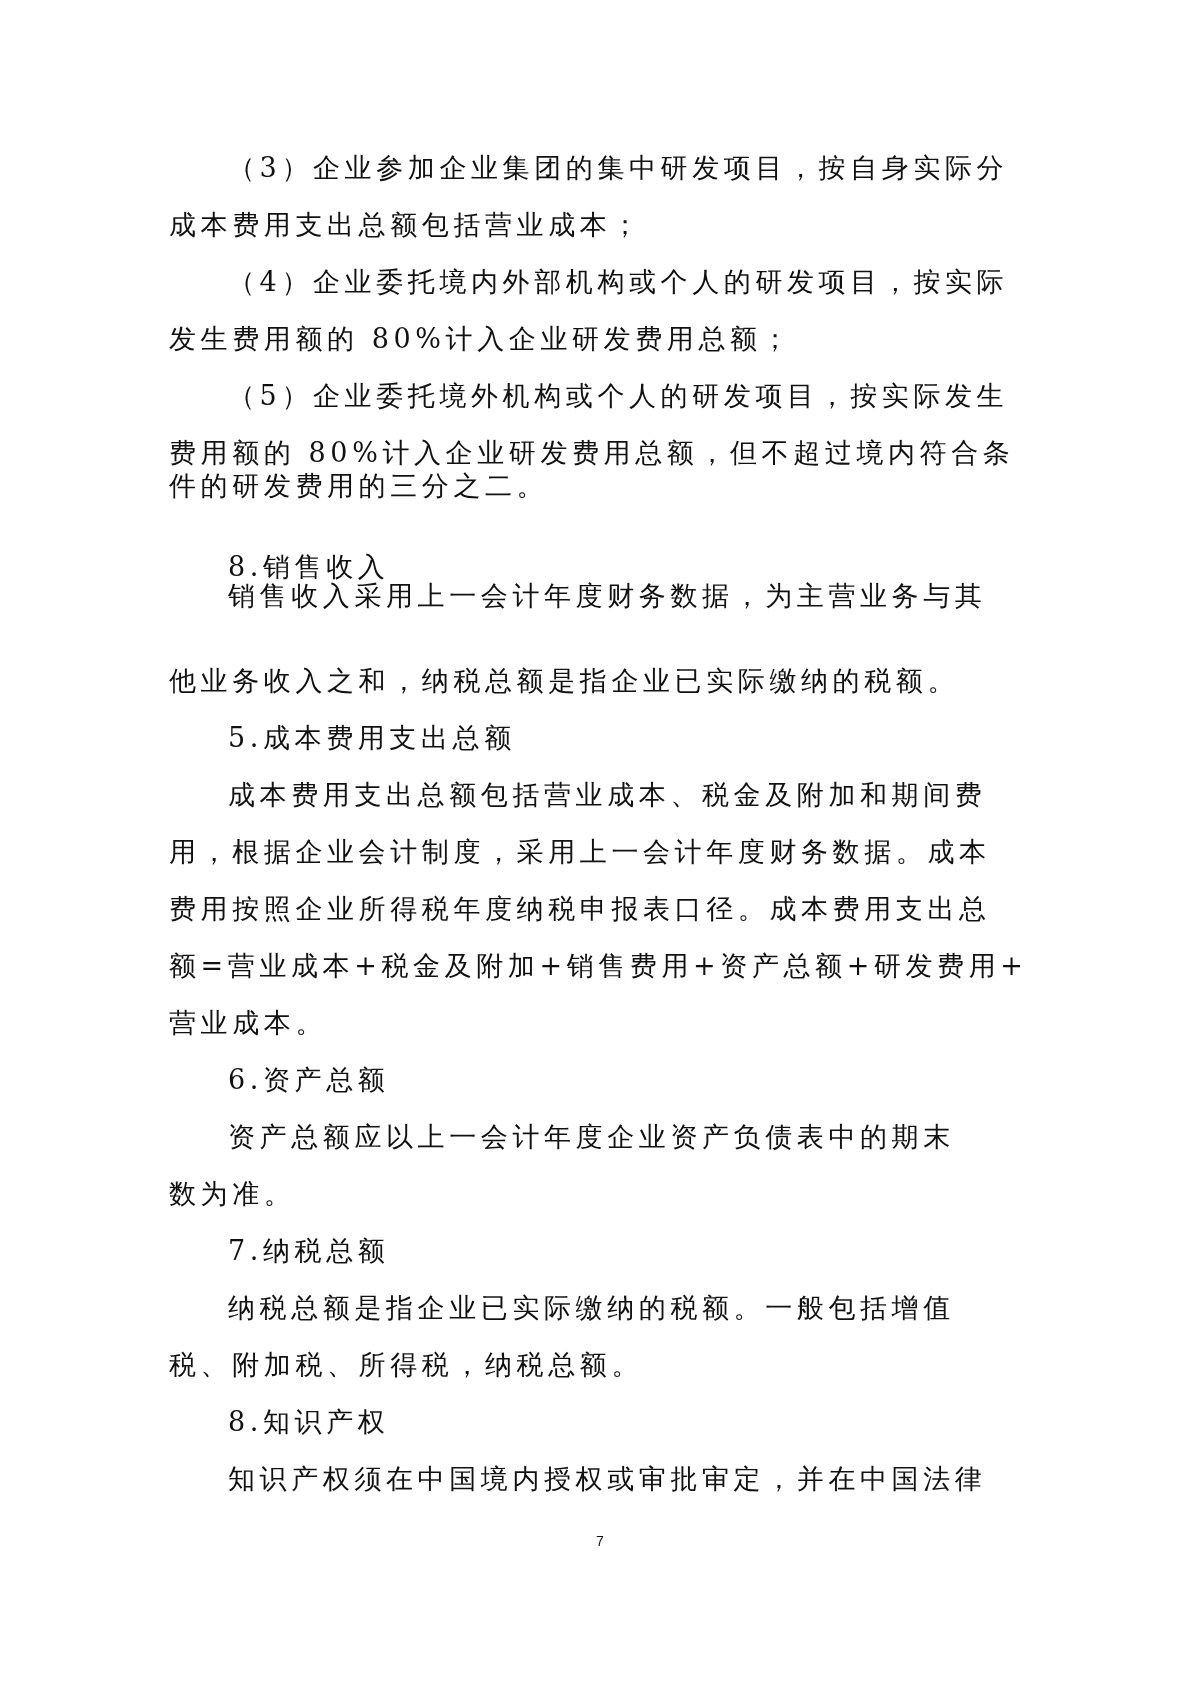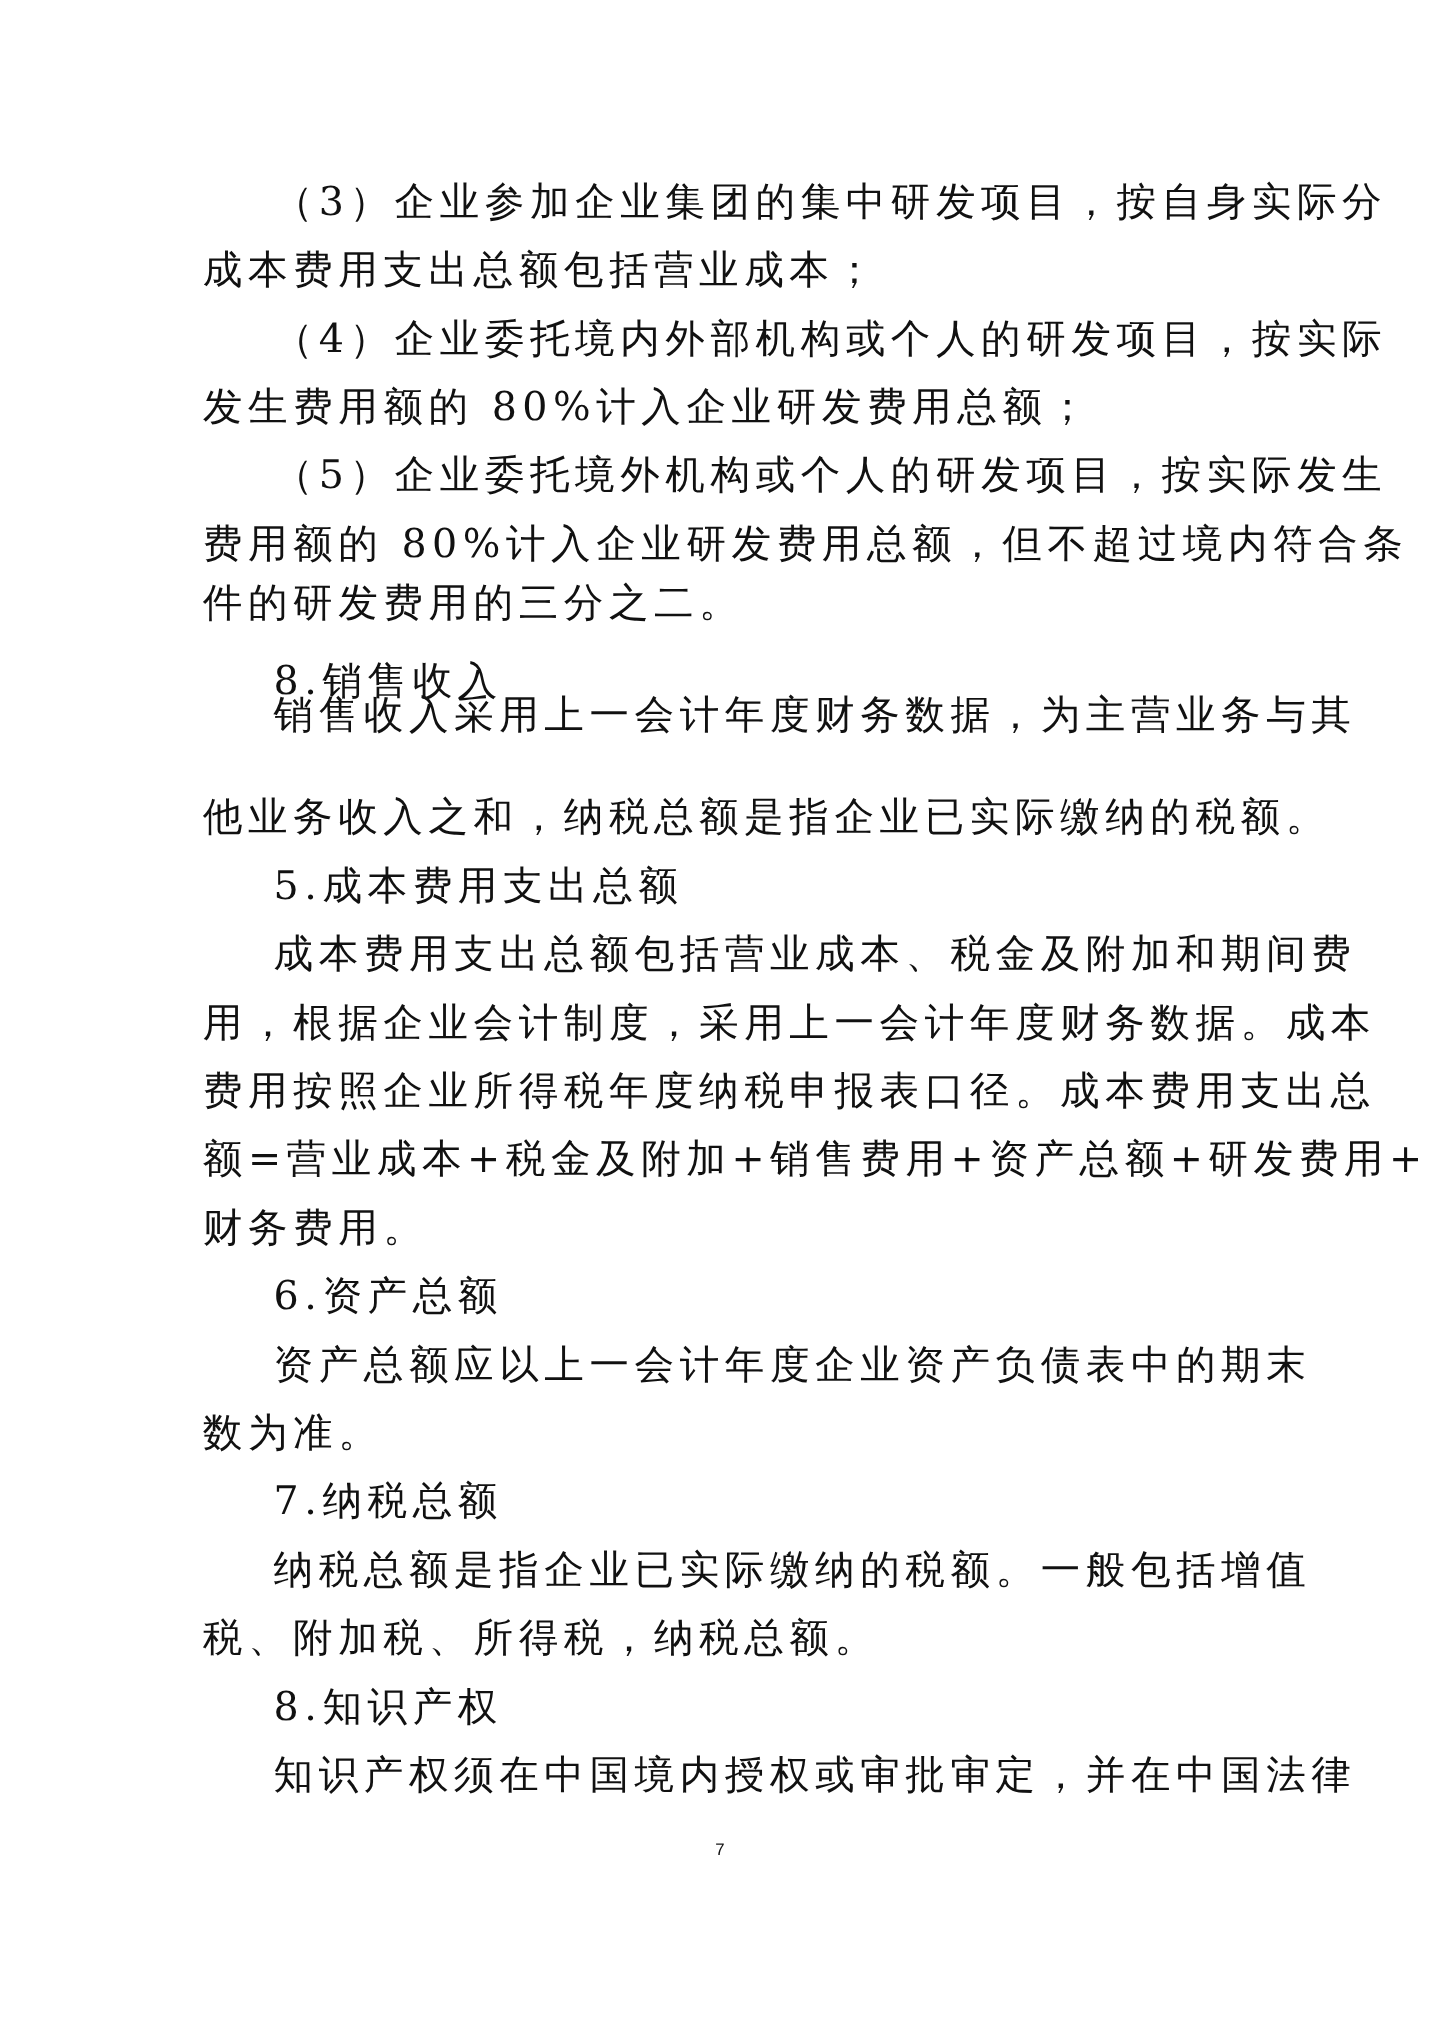--- a/index.html
+++ b/index.html
@@ -1,43 +1,43 @@
 <!DOCTYPE html>
 <html><head>
 <meta charset="utf-8">
 <style>
   html, body { margin: 0; padding: 0; background: #ffffff; }
   body { width: 1200px; height: 1696px; position: relative; overflow: hidden;
          font-family: "DejaVu Serif", "Liberation Serif", serif; color: #111; }
-  .line { position: absolute; left: 169px; width: 780px; font-size: 33px; line-height: 40px;
+  .line { position: absolute; left: 169px; width: 780px; font-size: 27px; line-height: 40px;
           white-space: nowrap; letter-spacing: 4.6px; }
   .indent { left: 228px; width: 720px; }
   .pagenum { position: absolute; top: 1533px; left: 0; width: 1200px; text-align: center;
              font-size: 14px; font-family: "Liberation Sans", sans-serif; }
 </style>
 </head>
 <body>
 
 <div>
   <div class="line indent" style="top:148px">（3）企业参加企业集团的集中研发项目，按自身实际分</div>
   <div class="line" style="top:205px">成本费用支出总额包括营业成本；</div>
   <div class="line indent" style="top:262px">（4）企业委托境内外部机构或个人的研发项目，按实际</div>
   <div class="line" style="top:319px">发生费用额的 80%计入企业研发费用总额；</div>
   <div class="line indent" style="top:376px">（5）企业委托境外机构或个人的研发项目，按实际发生</div>
   <div class="line" style="top:433px">费用额的 80%计入企业研发费用总额，但不超过境内符合条</div>
-  <div class="line" style="top:482px">件的研发费用的三分之二。</div>
+  <div class="line" style="top:466px">件的研发费用的三分之二。</div>
   <div class="line indent" style="top:547px">8.销售收入</div>
   <div class="line indent" style="top:576px">销售收入采用上一会计年度财务数据，为主营业务与其</div>
   <div class="line" style="top:661px">他业务收入之和，纳税总额是指企业已实际缴纳的税额。</div>
   <div class="line indent" style="top:718px">5.成本费用支出总额</div>
   <div class="line indent" style="top:775px">成本费用支出总额包括营业成本、税金及附加和期间费</div>
   <div class="line" style="top:832px">用，根据企业会计制度，采用上一会计年度财务数据。成本</div>
   <div class="line" style="top:889px">费用按照企业所得税年度纳税申报表口径。成本费用支出总</div>
   <div class="line" style="top:946px">额=营业成本+税金及附加+销售费用+资产总额+研发费用+</div>
-  <div class="line" style="top:1003px">财务费用。</div>
+  <div class="line" style="top:1003px">营业成本。</div>
   <div class="line indent" style="top:1060px">6.资产总额</div>
   <div class="line indent" style="top:1117px">资产总额应以上一会计年度企业资产负债表中的期末</div>
   <div class="line" style="top:1174px">数为准。</div>
   <div class="line indent" style="top:1231px">7.纳税总额</div>
   <div class="line indent" style="top:1288px">纳税总额是指企业已实际缴纳的税额。一般包括增值</div>
   <div class="line" style="top:1345px">税、附加税、所得税，纳税总额。</div>
   <div class="line indent" style="top:1402px">8.知识产权</div>
   <div class="line indent" style="top:1459px">知识产权须在中国境内授权或审批审定，并在中国法律</div>
   <div class="pagenum">7</div>
 </div>

